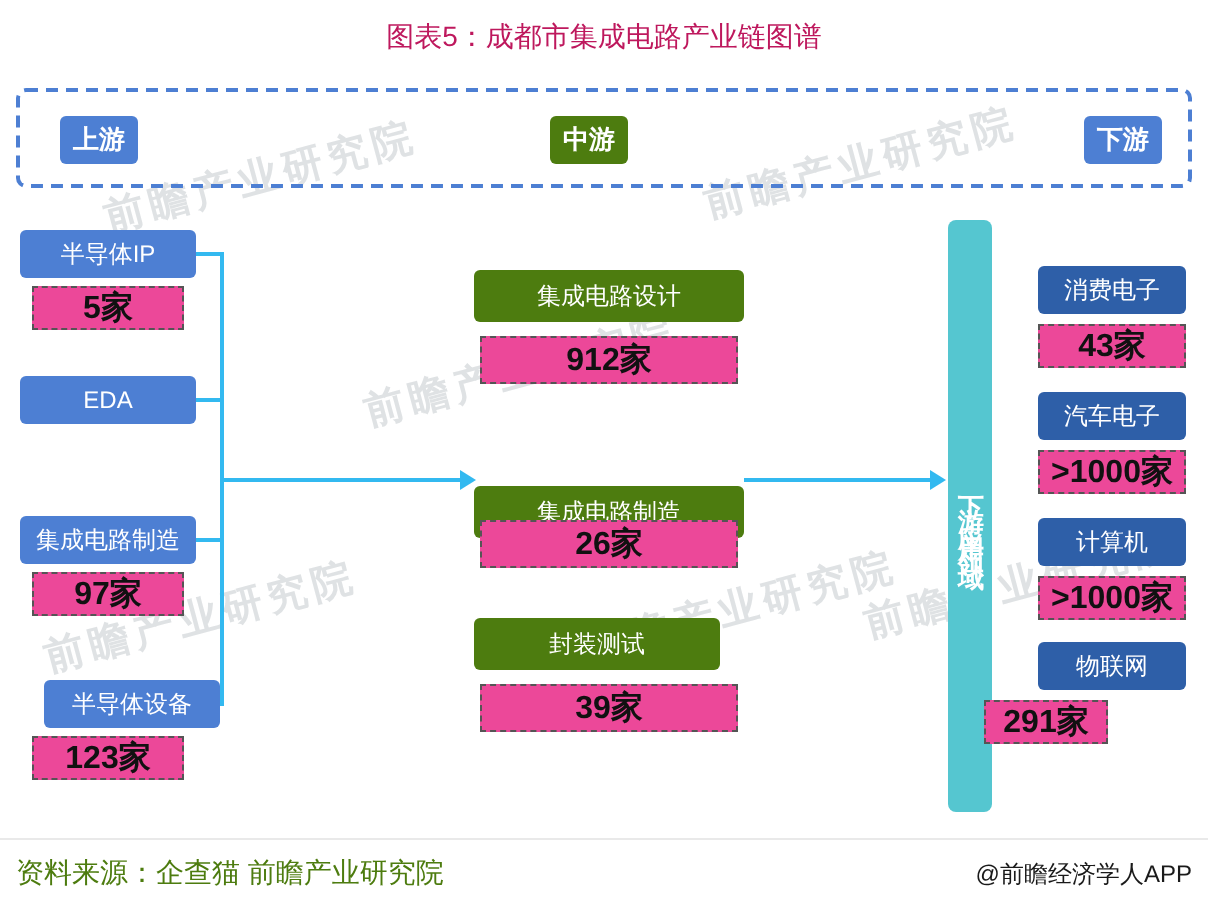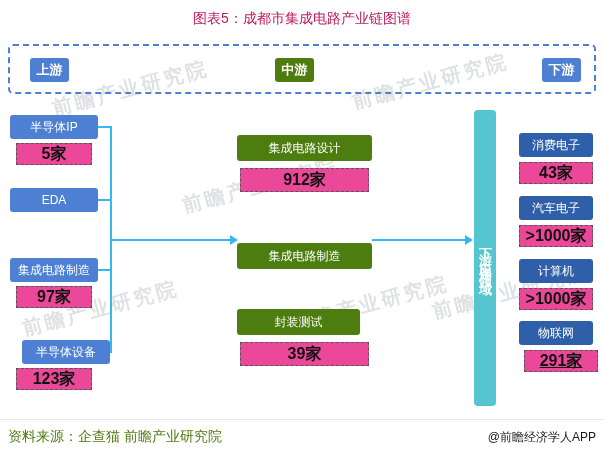--- a/index.html
+++ b/index.html
@@ -84,35 +84,36 @@
   <div class="node blue" style="left:10px; top:258px; width:88px; height:24px;">集成电路制造</div>
   <div class="count" style="left:16px; top:286px; width:76px; height:22px;">97家</div>
 
   <div class="node blue" style="left:22px; top:340px; width:88px; height:24px;">半导体设备</div>
   <div class="count" style="left:16px; top:368px; width:76px; height:22px;">123家</div>
 
   <div class="node teal" style="left:237px; top:135px; width:135px; height:26px;">集成电路设计</div>
   <div class="count" style="left:240px; top:168px; width:129px; height:24px;">912家</div>
 
   <div class="node teal" style="left:237px; top:243px; width:135px; height:26px;">集成电路制造</div>
+  <div class="count" style="left:240px; top:260px; width:129px; height:24px;">26家</div>
 
   <div class="node teal" style="left:237px; top:309px; width:123px; height:26px;">封装测试</div>
   <div class="count" style="left:240px; top:342px; width:129px; height:24px;">39家</div>
 
   <div class="vbar">下游应用领域</div>
 
   <div class="node darkblue" style="left:519px; top:133px; width:74px; height:24px;">消费电子</div>
   <div class="count" style="left:519px; top:162px; width:74px; height:22px;">43家</div>
 
   <div class="node darkblue" style="left:519px; top:196px; width:74px; height:24px;">汽车电子</div>
   <div class="count" style="left:519px; top:225px; width:74px; height:22px;">&gt;1000家</div>
 
   <div class="node darkblue" style="left:519px; top:259px; width:74px; height:24px;">计算机</div>
   <div class="count" style="left:519px; top:288px; width:74px; height:22px;">&gt;1000家</div>
 
   <div class="node darkblue" style="left:519px; top:321px; width:74px; height:24px;">物联网</div>
-  <div class="count" style="left:524px; top:350px; width:74px; height:22px;text-decoration:underline;">291家</div>
+  <div class="count" style="left:492px; top:350px; width:62px; height:22px;">291家</div>
 
   <div class="footer-rule"></div>
   <div class="footer-source">资料来源：企查猫 前瞻产业研究院</div>
   <div class="footer-credit">@前瞻经济学人APP</div>
 
 </div>
 
 </body></html>

